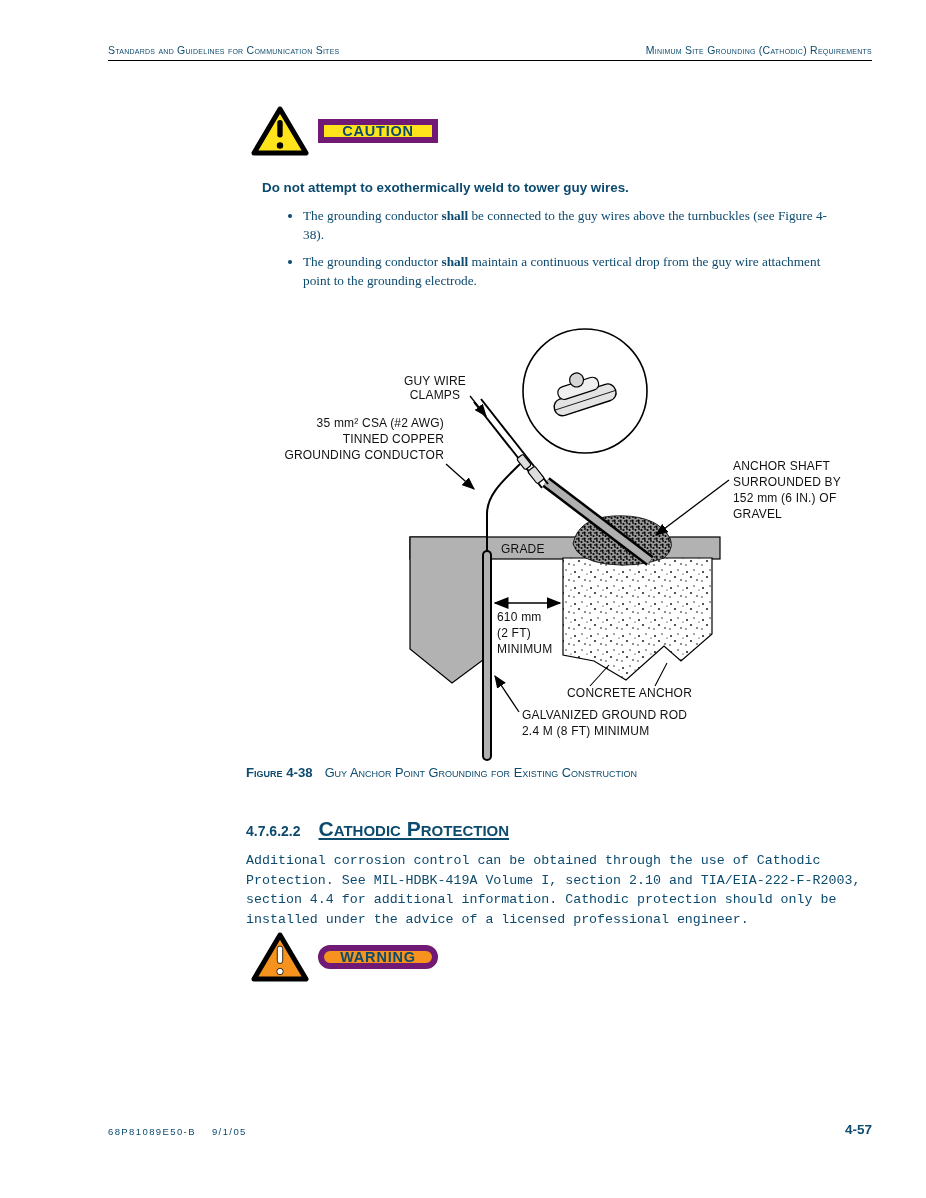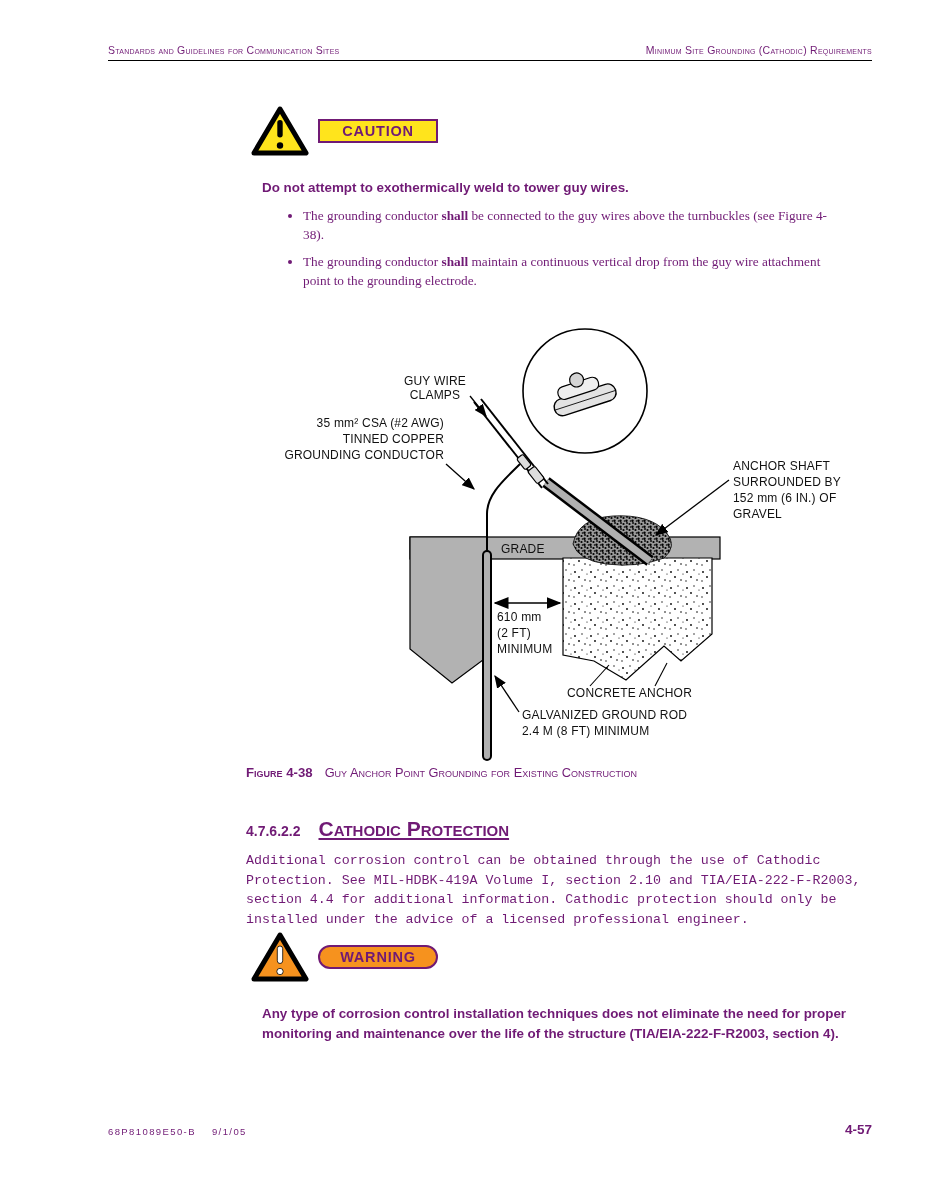--- a/index.html
+++ b/index.html
@@ -6,31 +6,31 @@
     --caution-bg:#ffe41c;
     --warning-bg:#f6921e;
     --soil:#b2b2b2;
     --metal:#b0b0b0;
   }
   *{box-sizing:border-box;}
   body{margin:0;background:#fff;}
   .page{
     position:relative;width:926px;height:1198px;margin:0 auto;
     background:#fff;outline:1px solid #d9d9d9;overflow:hidden;
-    font-family:"Liberation Sans",sans-serif;color:#701a75;
+    font-family:"Liberation Sans",sans-serif;color:#0c4a6e;
   }
   
   .hdr{position:absolute;left:108px;right:54px;top:44px;display:flex;justify-content:space-between;
        font-size:10.5px;font-variant:small-caps;letter-spacing:.25px;}
   .hdr-rule{position:absolute;left:108px;right:54px;top:60px;border-top:1.6px solid #000;}
   
   .tri{position:absolute;width:58px;height:52px;}
   .caution-icon{left:251px;top:105px;}
   .warning-icon{left:251px;top:931px;}
-  .alert-box{position:absolute;width:120px;height:24px;border:2px solid #701a75;
+  .alert-box{position:absolute;width:120px;height:24px;border:6px solid #701a75;
        display:flex;align-items:center;justify-content:center;
        font-weight:bold;font-size:14.5px;letter-spacing:.8px;}
   .caution-box{left:318px;top:119px;background:var(--caution-bg);}
   .warning-box{left:318px;top:945px;background:var(--warning-bg);border-radius:12px;}
   .alert-heading{position:absolute;left:246px;margin:16px;font-weight:bold;font-size:13.4px;line-height:19.5px;}
   #caution-heading{top:162px;width:640px;}
   #warning-body{top:988px;width:632px;}
   
   .bullets{position:absolute;left:272px;top:201px;width:566px;margin:5px;padding-left:26px;
        font-family:"Liberation Serif",serif;font-size:13.3px;line-height:19px;}
@@ -175,20 +175,19 @@
   </h3>
   <p class="section-body">Additional corrosion control can be obtained through the use of Cathodic Protection. See MIL-HDBK-419A Volume I, section 2.10 and TIA/EIA-222-F-R2003, section 4.4 for additional information. Cathodic protection should only be installed under the advice of a licensed professional engineer.</p>
 
   <svg class="tri warning-icon" viewBox="0 0 58 52">
     <path d="M29 4 L55 48 L3 48 Z" fill="var(--warning-bg)" stroke="#000" stroke-width="5" stroke-linejoin="round"></path>
     <rect x="26.3" y="15" width="5.4" height="17.5" rx="2.7" fill="#fff" stroke="#000" stroke-width="0.8"></rect>
     <circle cx="29" cy="40.5" r="3.2" fill="#fff" stroke="#000" stroke-width="0.8"></circle>
   </svg>
   <div class="alert-box warning-box">WARNING</div>
 
-  <p class="alert-heading" id="warning-body">Any type of corrosion control installation techniques does not eliminate the need for proper monitoring and maintenance over the life of the structure (TIA/EIA-222-F-R2003, section 4).</p>
 
   <div class="footer-left">
     <span>68P81089E50-B</span><span class="date">9/1/05</span>
   </div>
   <div class="page-num">4-57</div>
 
 </div>
 
 </body></html>

